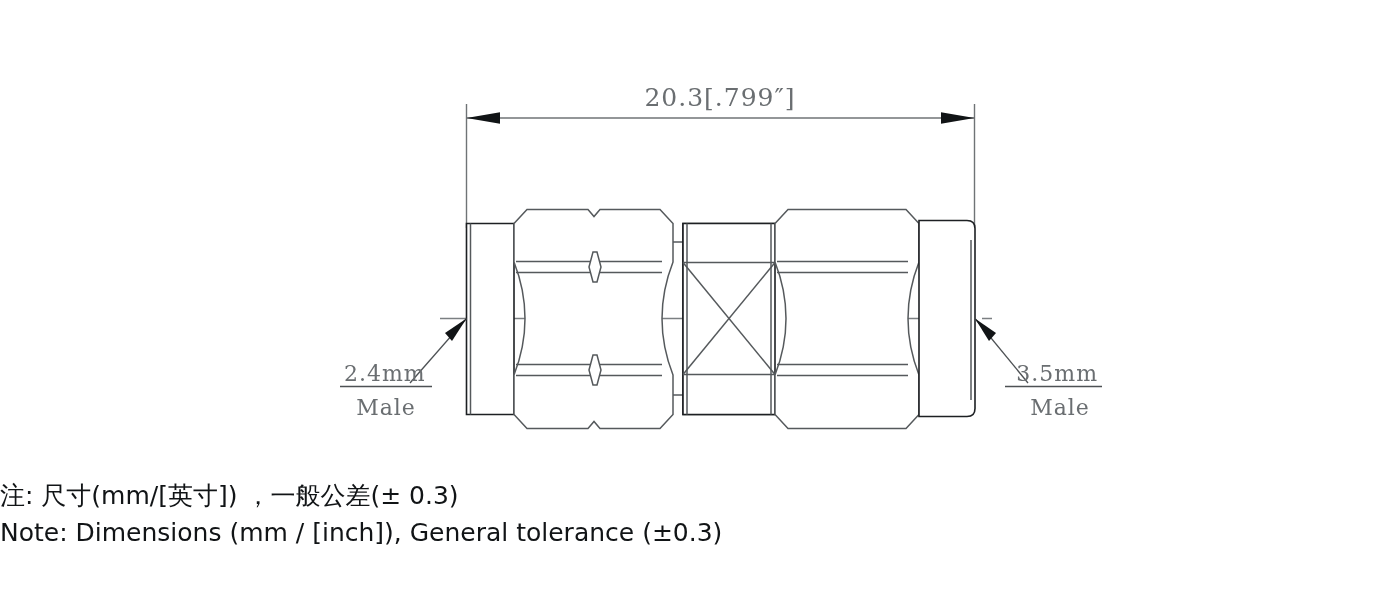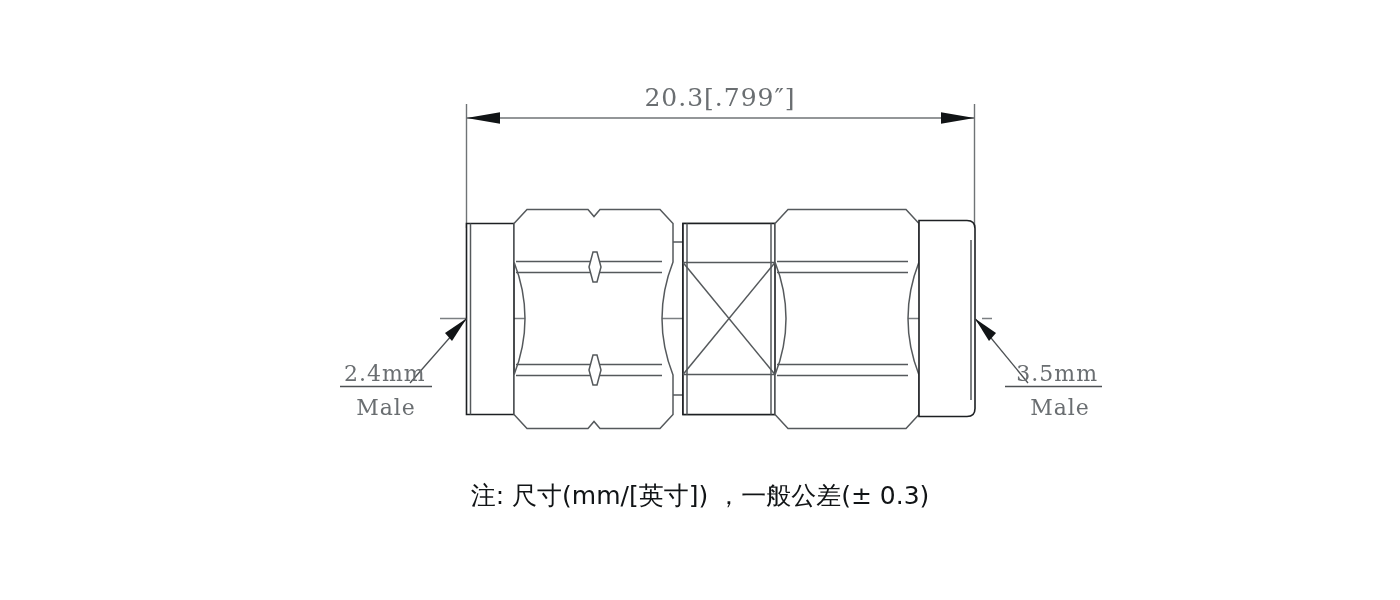--- a/index.html
+++ b/index.html
@@ -84,21 +84,20 @@
     font-size: 25px;
   }
   .lbl-text {
     font-size: 22px;
   }
   .note-block {
     position: absolute;
     left: 0;
     top: 478px;
     width: 1400px;
-    text-align: center;
     color: #111416;
   }
   .note-line-cn {
     font-family: "DejaVu Sans", "Liberation Sans", sans-serif;
     font-size: 25px;
     line-height: 36px;
     white-space: pre;
   }
   .note-line-en {
     font-family: "DejaVu Sans", "Liberation Sans", sans-serif;
@@ -237,14 +236,15 @@
       <polygon class="arrowfill" points="975,318.5 996,333 989,341"></polygon>
       <line class="underline" x1="1005" y1="386.5" x2="1102" y2="386.5"></line>
       <text class="cad-text lbl-text" x="1098" y="381" text-anchor="end">3.5mm</text>
       <text class="cad-text lbl-text" x="1060" y="415" text-anchor="middle">Male</text>
     </g>
 
   </svg>
 
   <div class="note-block">
     <div class="note-line-cn">注: 尺寸(mm/[英寸]) ，一般公差(± 0.3)</div>
+    <div class="note-line-en">Note: Dimensions (mm / [inch]), General tolerance (±0.3)</div>
   </div>
 </div>
 
 </body></html>

